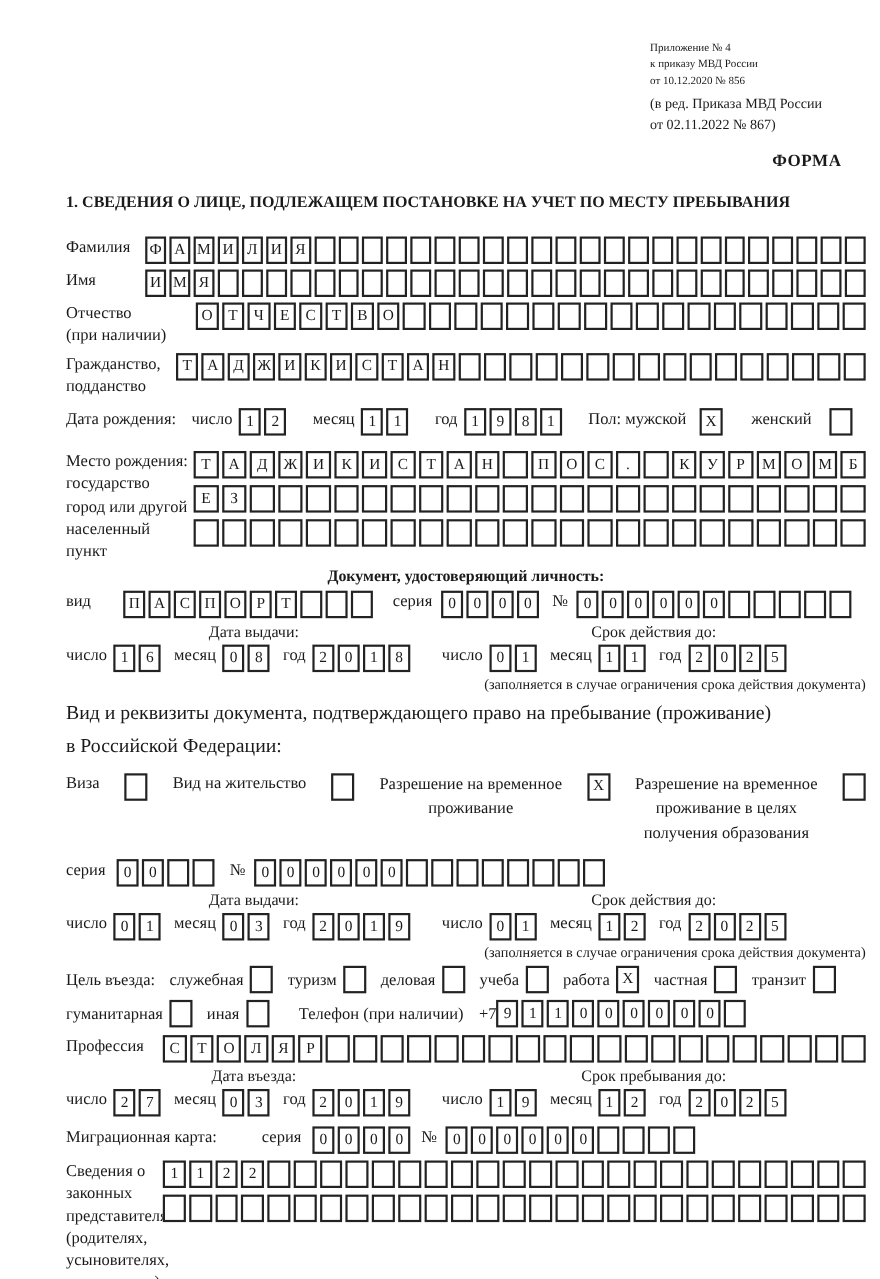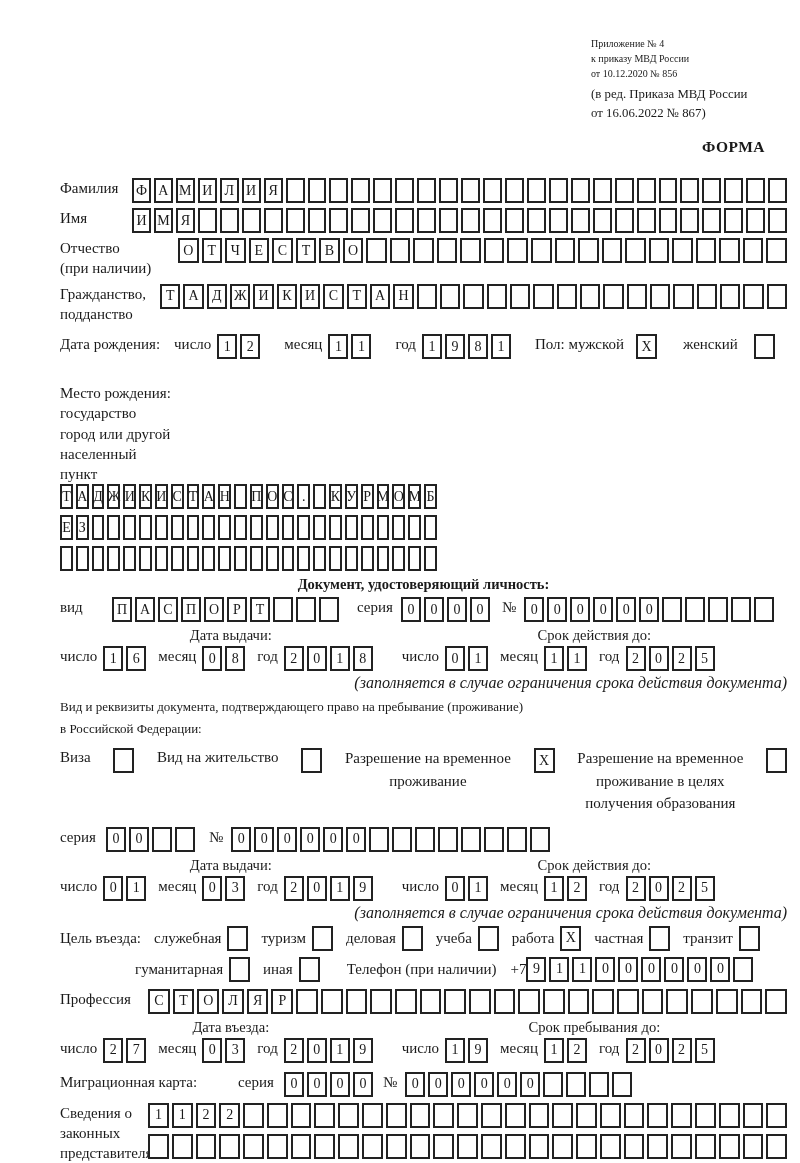--- a/index.html
+++ b/index.html
@@ -34,60 +34,61 @@
   .cells.checkbox .cell { width:21px; }
   .cell {
     height:25px; border:2px solid #222; background:#fff;
     display:flex; align-items:center; justify-content:center;
     font-size:14px; color:#1a1a1a;
   }
   .stack { flex:1; display:flex; flex-direction:column; gap:6px; }
 
   .first-row { margin-top:22px; }
   .mt10 { margin-top:10px; }
-  .mt6 { margin-top:24px;flex-direction:column; }
+  .mt6 { margin-top:14px; }
 
   
   .two-col { display:flex; margin-top:4px; }
   .col-left { width:47%; }
   .col-right { width:53%; }
   .date-hdr { text-align:center; font-size:14.6px; margin-bottom:2px; }
   .date-line { display:flex; align-items:flex-start; }
   .date-line .lbl { margin-right:6px; }
   .date-line .lbl + .cells { margin-right:12px; }
-  .right-note { text-align:right; font-size:16px; margin-top:3px; margin-bottom:4px;font-style:italic; }
+  .right-note { text-align:right; font-size:13px; margin-top:3px; margin-bottom:4px; }
 
   .doc-heading { text-align:center; font-weight:bold; font-size:14.5px; margin:3px 0 4px; }
-  .intro { font-size:13px; line-height:1.65; }
+  .intro { font-size:18px; line-height:1.65; }
 
   .permits { display:flex; align-items:flex-start; justify-content:space-between; margin:8px 0 12px; }
   .permits .multi { white-space:pre-line; text-align:center; line-height:1.5; }
   .permits .cells { margin-top:1px; }
 
   .pair { display:flex; align-items:center; gap:6px; }
   .purpose { display:flex; align-items:center; gap:13px; flex-wrap:nowrap; }
-  .purpose-indent { margin-left:75px; }
+  .purpose-indent { }
   .phone-group { display:flex; align-items:center; gap:0; margin-left:14px; }
 </style>
 </head>
 <body>
 
 <div class="page">
 
   <div class="hdr">
     <div class="hdr-main">Приложение № 4
 к приказу МВД России
 от 10.12.2020 № 856</div>
     <div class="hdr-rev">(в ред. Приказа МВД России
-от 16.06.2022 № 867)</div>
+от 02.11.2022 № 867)</div>
   </div>
 
   <div class="forma">ФОРМА</div>
 
 
+  <div class="sec-heading">1. СВЕДЕНИЯ О ЛИЦЕ, ПОДЛЕЖАЩЕМ ПОСТАНОВКЕ НА УЧЕТ ПО МЕСТУ ПРЕБЫВАНИЯ</div>
 
   <div class="row first-row">
     <div class="lbl w72">Фамилия</div>
     <div class="cells fill">
         <div class="cell">Ф</div>
         <div class="cell">А</div>
         <div class="cell">М</div>
         <div class="cell">И</div>
         <div class="cell">Л</div>
         <div class="cell">И</div>

